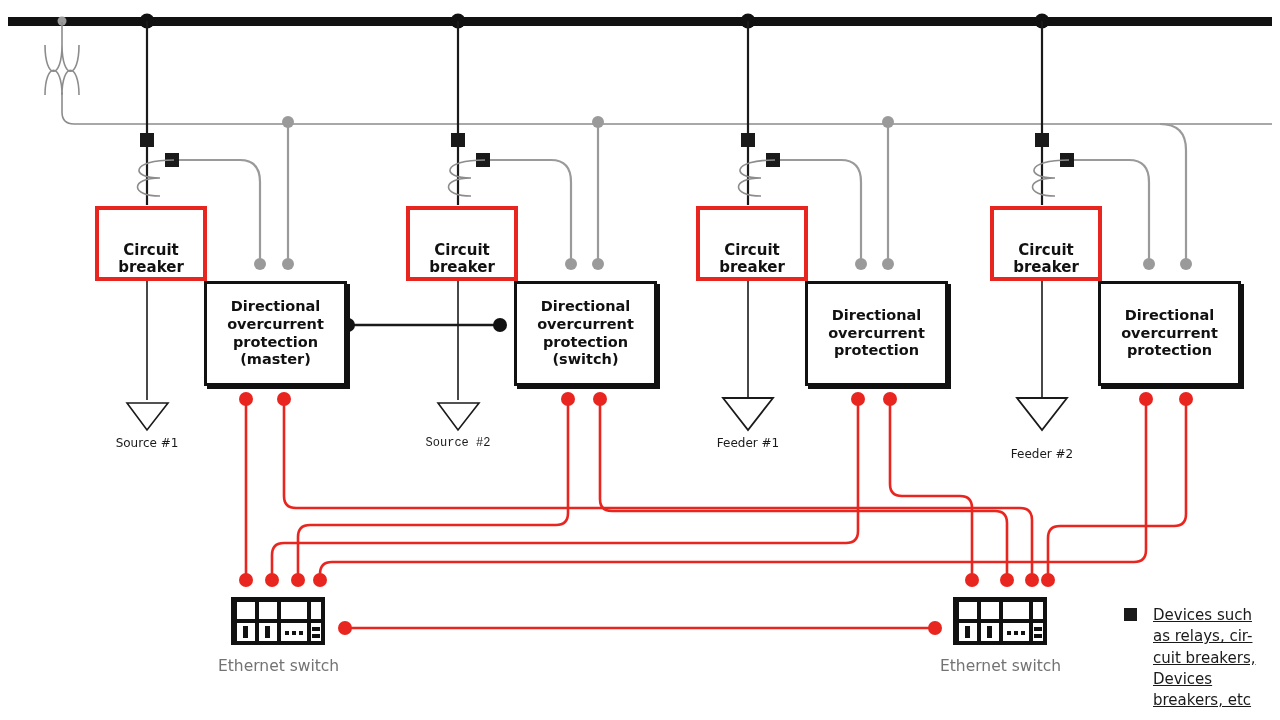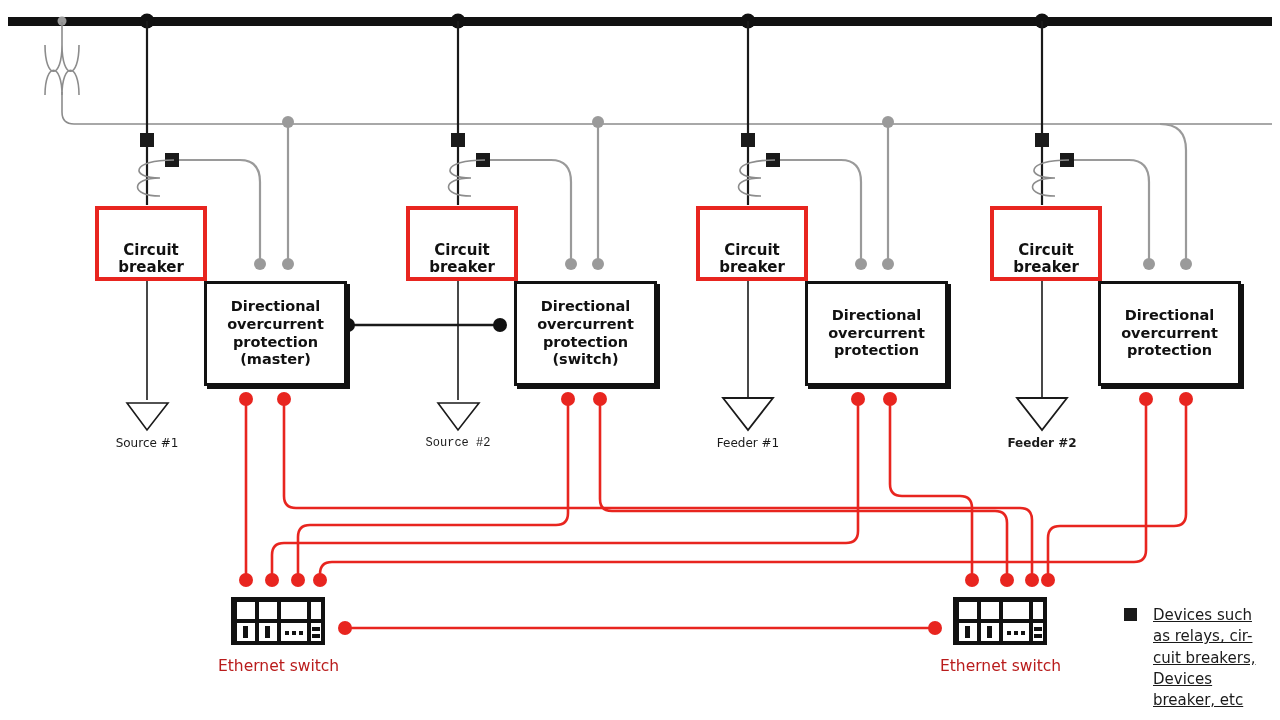--- a/index.html
+++ b/index.html
@@ -8,21 +8,21 @@
   #stage{position:relative;width:1280px;height:720px;background:#ffffff;}
   svg#diagram{position:absolute;left:0;top:0;width:1280px;height:720px;}
   .cb-box{position:absolute;border:4px solid #e8251f;background:#fff;
           display:flex;align-items:flex-end;justify-content:center;text-align:center;
           font-weight:bold;font-size:15px;line-height:1.18;color:#111;}
   .doc-box{position:absolute;border:3.5px solid #111;background:#fff;
            display:flex;align-items:center;justify-content:center;text-align:center;
            font-weight:bold;font-size:14.5px;line-height:1.24;color:#111;
            box-shadow:3px 3px 0 0 #111;}
   .term-label{position:absolute;font-size:12px;color:#1a1a1a;text-align:center;white-space:nowrap;}
-  .sw-label{position:absolute;font-size:15.5px;color:#b91c1c;text-align:right;white-space:nowrap;}
+  .sw-label{position:absolute;font-size:15.5px;color:#737373;text-align:right;white-space:nowrap;}
   .legend-text{position:absolute;font-size:15px;line-height:1.42;color:#1a1a1a;width:124px;}
 </style>
 </head>
 <body>
 
 <div id="stage">
 
   <svg id="diagram" viewBox="0 0 1280 720" xmlns="http://www.w3.org/2000/svg">
 
     <g>
@@ -270,26 +270,26 @@
     <span>
       <span>Directional</span><br>
       <span>overcurrent</span><br>
       <span>protection</span>
     </span>
   </div>
 
   <div class="term-label" style="left:87px;top:436px;width:120px;">Source #1</div>
   <div class="term-label" style="left:398px;top:436px;width:120px;font-family:Liberation Mono, monospace;">Source #2</div>
   <div class="term-label" style="left:688px;top:436px;width:120px;">Feeder #1</div>
-  <div class="term-label" style="left:982px;top:436px;width:120px;font-weight:bold;">Feeder #2</div>
+  <div class="term-label" style="left:982px;top:447px;width:120px;">Feeder #2</div>
 
   <div class="sw-label" style="left:218px;top:657px;width:120px;">Ethernet switch</div>
   <div class="sw-label" style="left:940px;top:657px;width:120px;">Ethernet switch</div>
 
   <div class="legend-text" style="left:1153px;top:605px;text-decoration:underline;">
     <span>Devices such</span><br>
     <span>as relays, cir-</span><br>
     <span>cuit breakers,</span><br>
     <span>Devices</span><br>
-    <span>breaker, etc</span>
+    <span>breakers, etc</span>
   </div>
 
 </div>
 
 </body></html>

